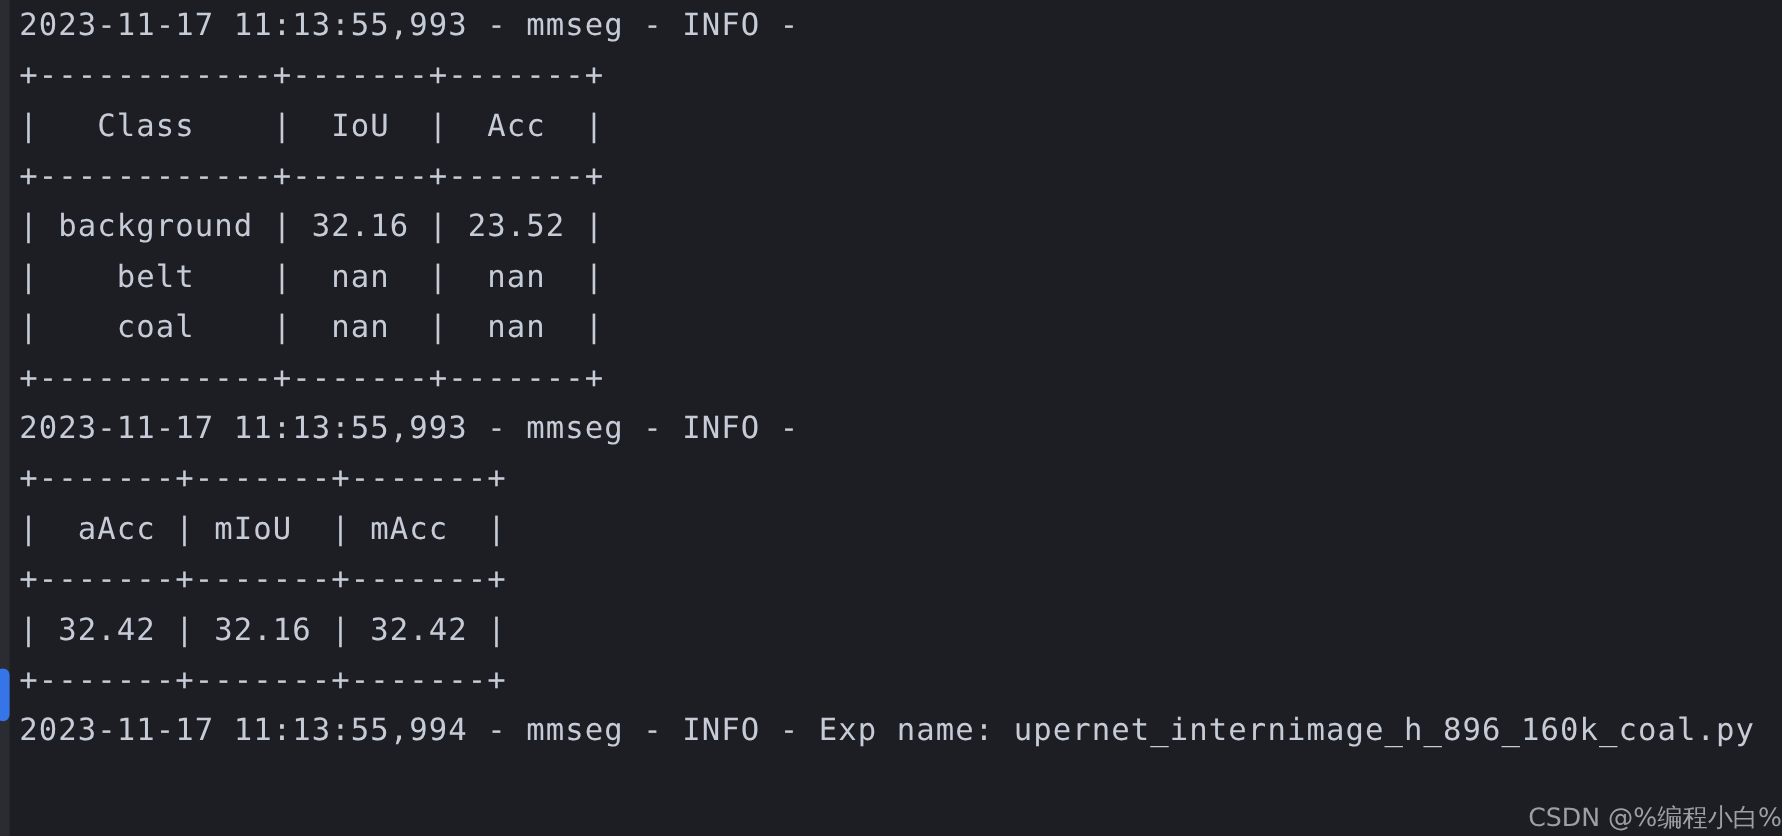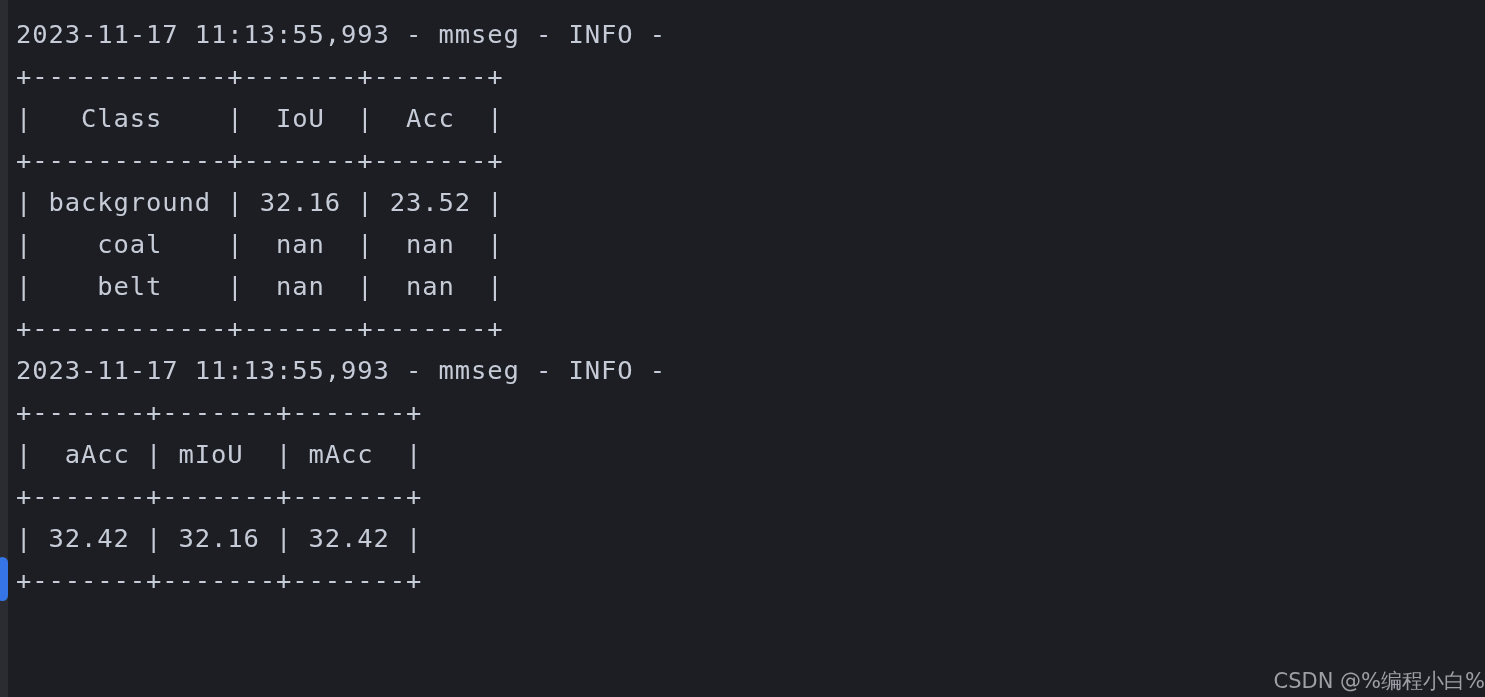--- a/index.html
+++ b/index.html
@@ -42,21 +42,20 @@
     background: #3575e8;
     border-radius: 6px;
   }
 
   #log-body {
     position: absolute;
     left: 16px;
     top: 0;
     right: 0;
     bottom: 0;
-    padding-top: 13px;
     box-sizing: border-box;
   }
 
   .log-line {
     display: block;
     height: 42px;
     line-height: 42px;
     font-size: 25.5px;
     letter-spacing: 0.9px;
     color: #c6ccd7;
@@ -84,26 +83,27 @@
 
   <div id="gutter"></div>
   <div id="scroll-thumb"></div>
 
   <div id="log-body">
     <span class="log-line">2023-11-17 11:13:55,993 - mmseg - INFO - </span>
     <span class="log-line">+------------+-------+-------+</span>
     <span class="log-line">|   Class    |  IoU  |  Acc  |</span>
     <span class="log-line">+------------+-------+-------+</span>
     <span class="log-line">| background | 32.16 | 23.52 |</span>
+    <span class="log-line">|    belt    |  nan  |  nan  |</span>
     <span class="log-line">|    coal    |  nan  |  nan  |</span>
-    <span class="log-line">|    belt    |  nan  |  nan  |</span>
     <span class="log-line">+------------+-------+-------+</span>
     <span class="log-line">2023-11-17 11:13:55,993 - mmseg - INFO - </span>
     <span class="log-line">+-------+-------+-------+</span>
     <span class="log-line">|  aAcc | mIoU  | mAcc  |</span>
     <span class="log-line">+-------+-------+-------+</span>
     <span class="log-line">| 32.42 | 32.16 | 32.42 |</span>
     <span class="log-line">+-------+-------+-------+</span>
+    <span class="log-line">2023-11-17 11:13:55,994 - mmseg - INFO - Exp name: upernet_internimage_h_896_160k_coal.py</span>
   </div>
 
   <div id="watermark">CSDN @%编程小白%</div>
 
 </div>
 
 </body></html>

